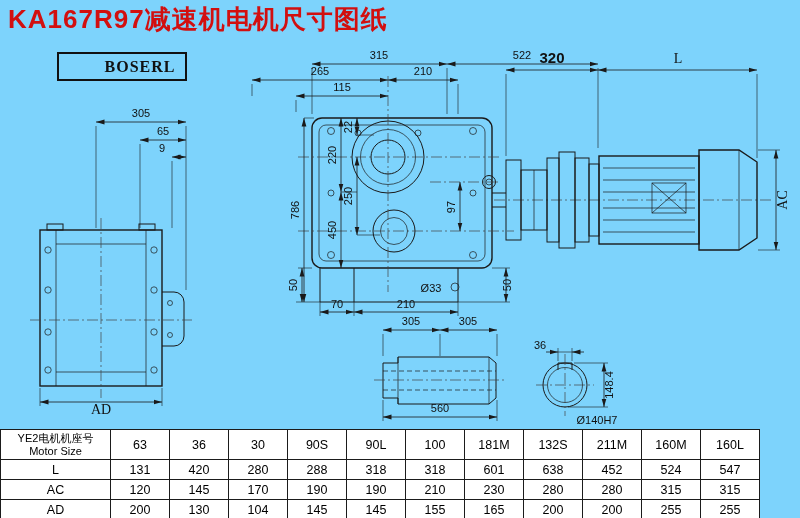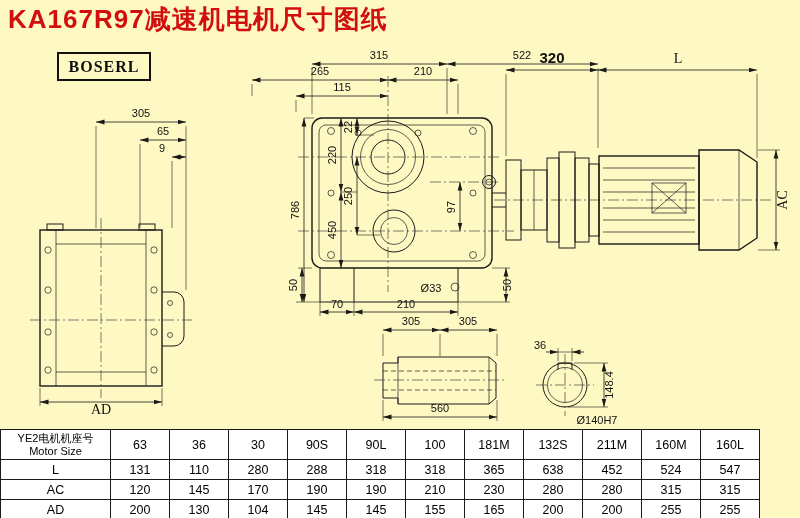--- a/index.html
+++ b/index.html
@@ -1,23 +1,23 @@
 <!DOCTYPE html>
 <html><head>
 <meta charset="utf-8">
 <style>
   html,body{margin:0;padding:0;background:#fff;}
-  #stage{position:relative;width:800px;height:518px;background:#fef9c3;overflow:hidden;
+  #stage{position:relative;width:800px;height:518px;background:#7dd3fc;overflow:hidden;
          font-family:"Liberation Sans",sans-serif;}
   .title{position:absolute;left:8px;top:2px;font-size:26px;font-weight:bold;color:#d20f0f;
          letter-spacing:1px;white-space:nowrap;}
   .brand{position:absolute;left:57px;top:52px;width:90px;height:25px;border:2px solid #111;
          display:flex;align-items:center;justify-content:center;
          font-family:"Liberation Serif",serif;font-weight:bold;font-size:16px;color:#111;
-         letter-spacing:1px;}
+         letter-spacing:1px;padding-left:36px;}
   svg{position:absolute;left:0;top:0;}
   .ln{stroke:#1a1a1a;stroke-width:1;fill:none;}
   .thk{stroke-width:1.4;}
   .thin{stroke-width:0.7;}
   .dashed{stroke-dasharray:5 3;}
   .cl{stroke:#444;stroke-width:0.7;fill:none;stroke-dasharray:11 3 2 3;}
   .dim{stroke:#1a1a1a;stroke-width:0.8;fill:none;marker-start:url(#arr);marker-end:url(#arr);}
   .dimE{stroke:#1a1a1a;stroke-width:0.8;fill:none;marker-end:url(#arr);}
   .ext{stroke:#1a1a1a;stroke-width:0.6;fill:none;}
   text{font-family:"Liberation Sans",sans-serif;font-size:11px;fill:#111;}
@@ -290,26 +290,26 @@
       <th>100</th>
       <th>181M</th>
       <th>132S</th>
       <th>211M</th>
       <th>160M</th>
       <th>160L</th>
     </tr>
     <tr class="drow">
       <td>L</td>
       <td>131</td>
-      <td>110</td>
+      <td>420</td>
       <td>280</td>
       <td>288</td>
       <td>318</td>
       <td>318</td>
-      <td>365</td>
+      <td>601</td>
       <td>638</td>
       <td>452</td>
       <td>524</td>
       <td>547</td>
     </tr>
     <tr class="drow">
       <td>AC</td>
       <td>120</td>
       <td>145</td>
       <td>170</td>

